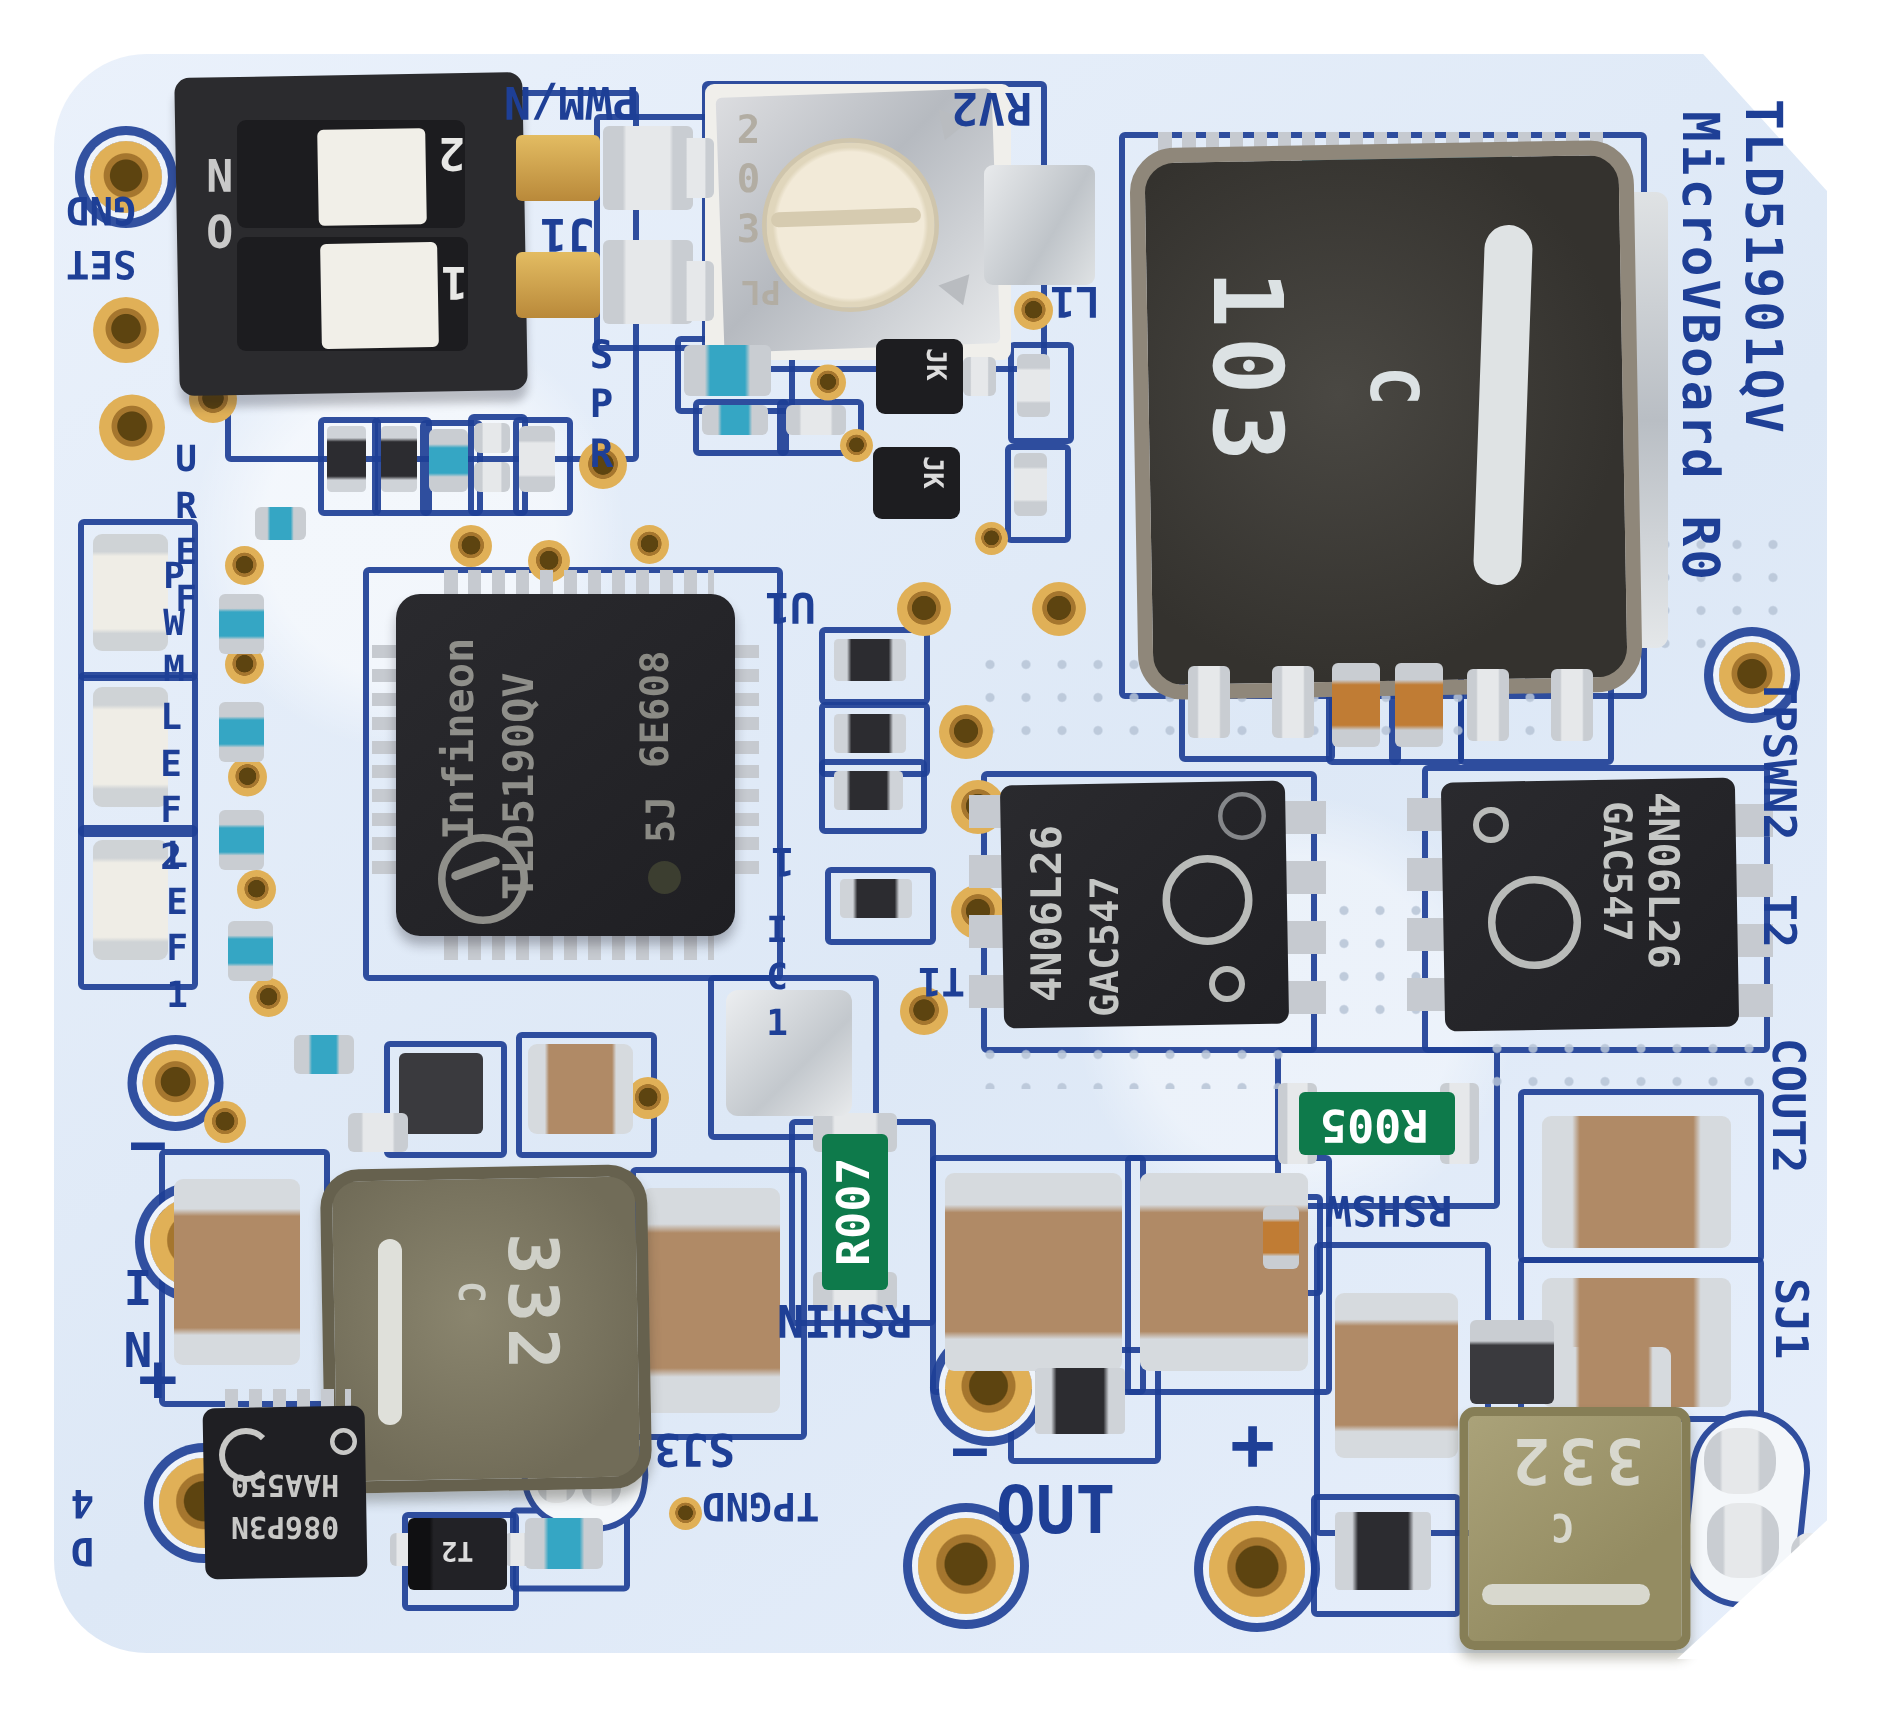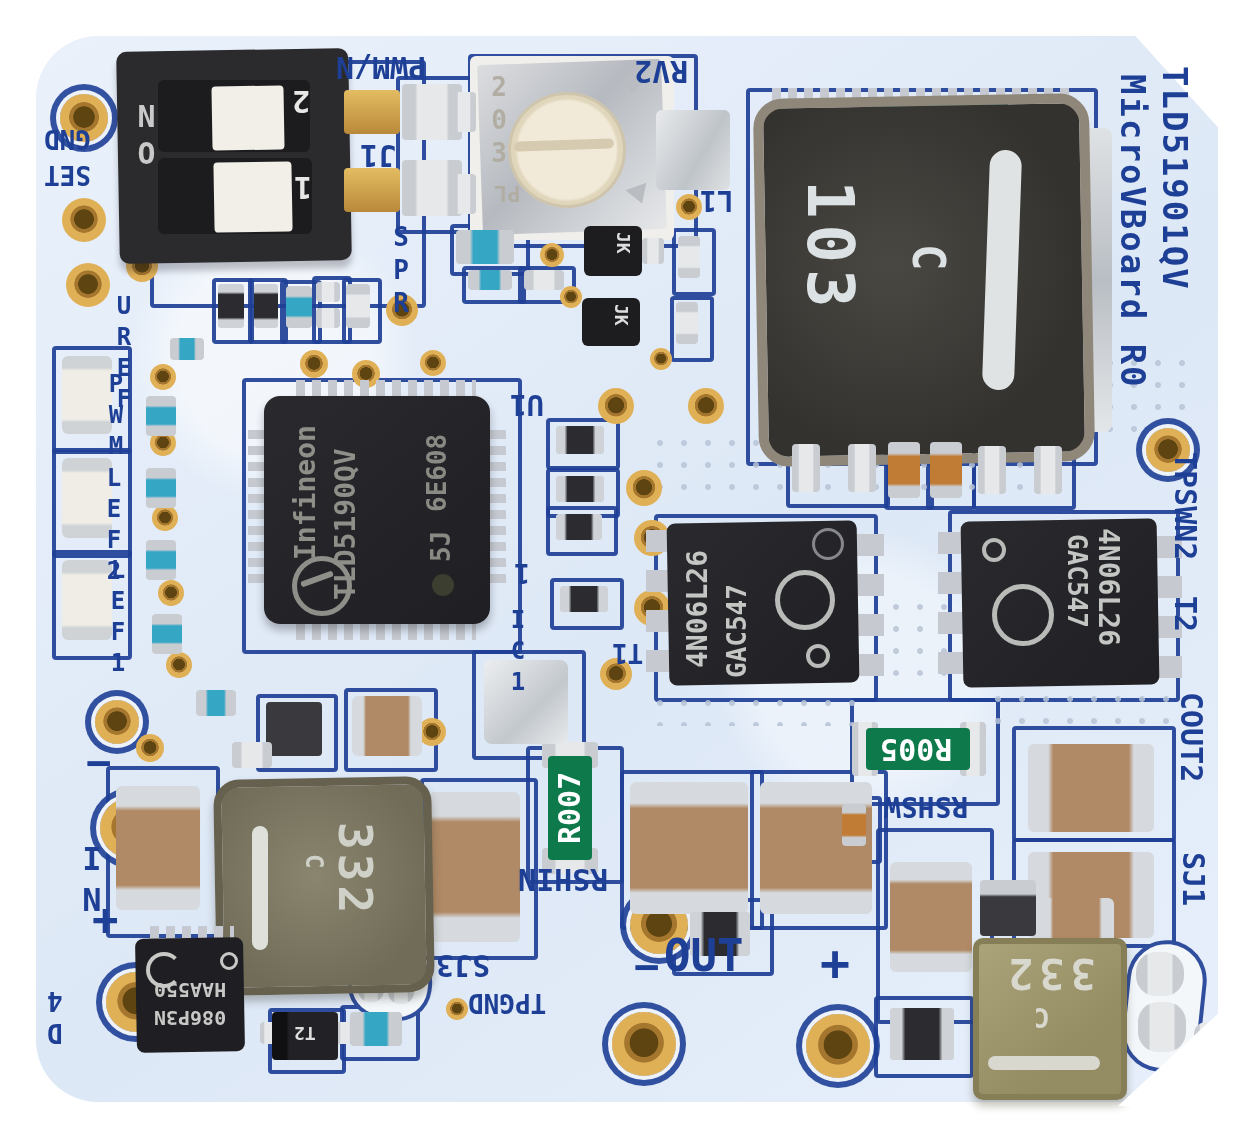--- a/index.html
+++ b/index.html
@@ -334,21 +334,21 @@
   <div class="lbl r90" style="left:1200px;top:596px;font-size:30px;">T2</div>
   <div class="lbl r90" style="left:1206px;top:692px;font-size:30px;">COUT2</div>
   <div class="lbl r90" style="left:1208px;top:852px;font-size:30px;">SJ1</div>
   <div class="lbl r180" style="left:510px;top:390px;font-size:28px;">U1</div>
   <div class="lbl r180" style="left:514px;top:560px;font-size:26px;">1</div>
   <div class="lbl vstack" style="left:506px;top:606px;font-size:24px;">IC1</div>
   <div class="lbl r180" style="left:612px;top:640px;font-size:26px;">T1</div>
   <div class="lbl r180" style="left:884px;top:792px;font-size:28px;">RSHSW</div>
   <div class="lbl r180" style="left:518px;top:864px;font-size:30px;">RSHIN</div>
   <div class="lbl r180" style="left:468px;top:990px;font-size:26px;">TPGND</div>
-  <div class="lbl" style="left:664px;top:934px;font-size:44px;">OUT</div>
+  <div class="lbl" style="left:664px;top:986px;font-size:44px;">OUT</div>
   <div class="lbl" style="left:634px;top:946px;font-size:42px;">−</div>
   <div class="lbl" style="left:820px;top:938px;font-size:50px;">+</div>
   <div class="lbl vstack" style="left:76px;top:840px;font-size:32px;">IN</div>
   <div class="lbl" style="left:92px;top:898px;font-size:44px;">+</div>
   <div class="lbl" style="left:86px;top:742px;font-size:42px;">−</div>
   <div class="lbl v180" style="left:42px;top:984px;font-size:26px;">D4</div>
   <div class="lbl r180" style="left:436px;top:950px;font-size:30px;">SJ3</div>
 </div>
 
 </body></html>

